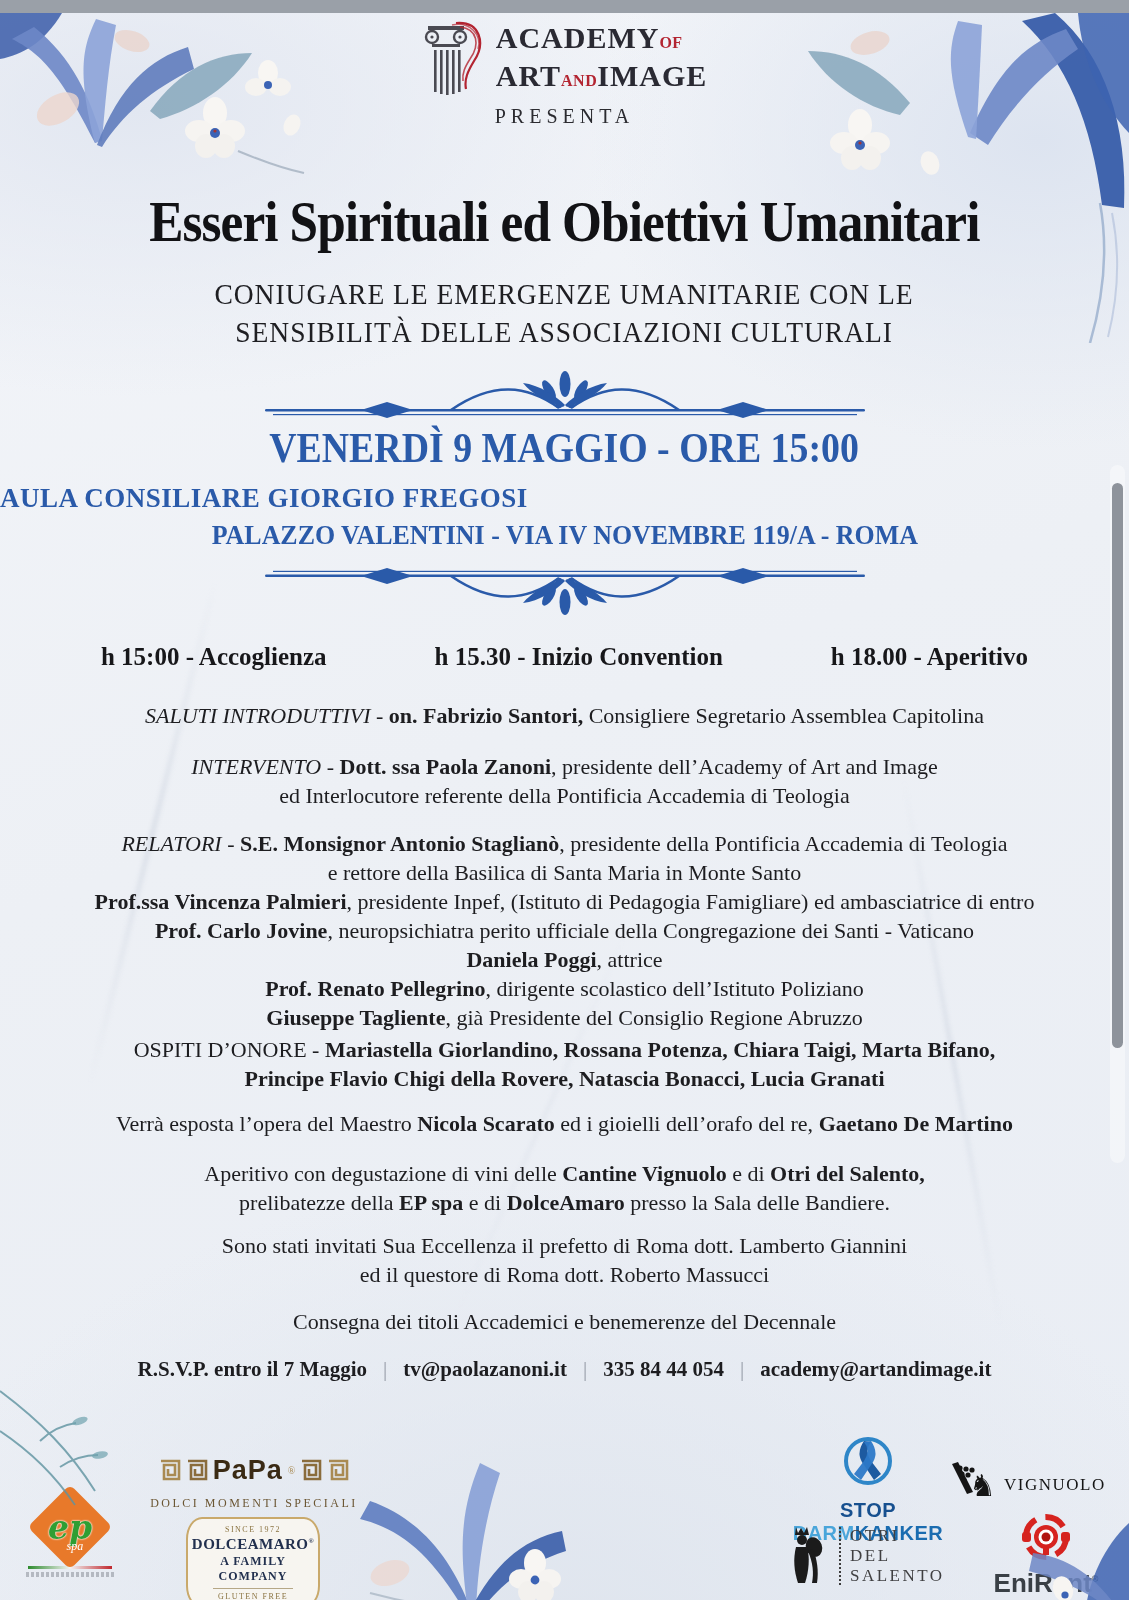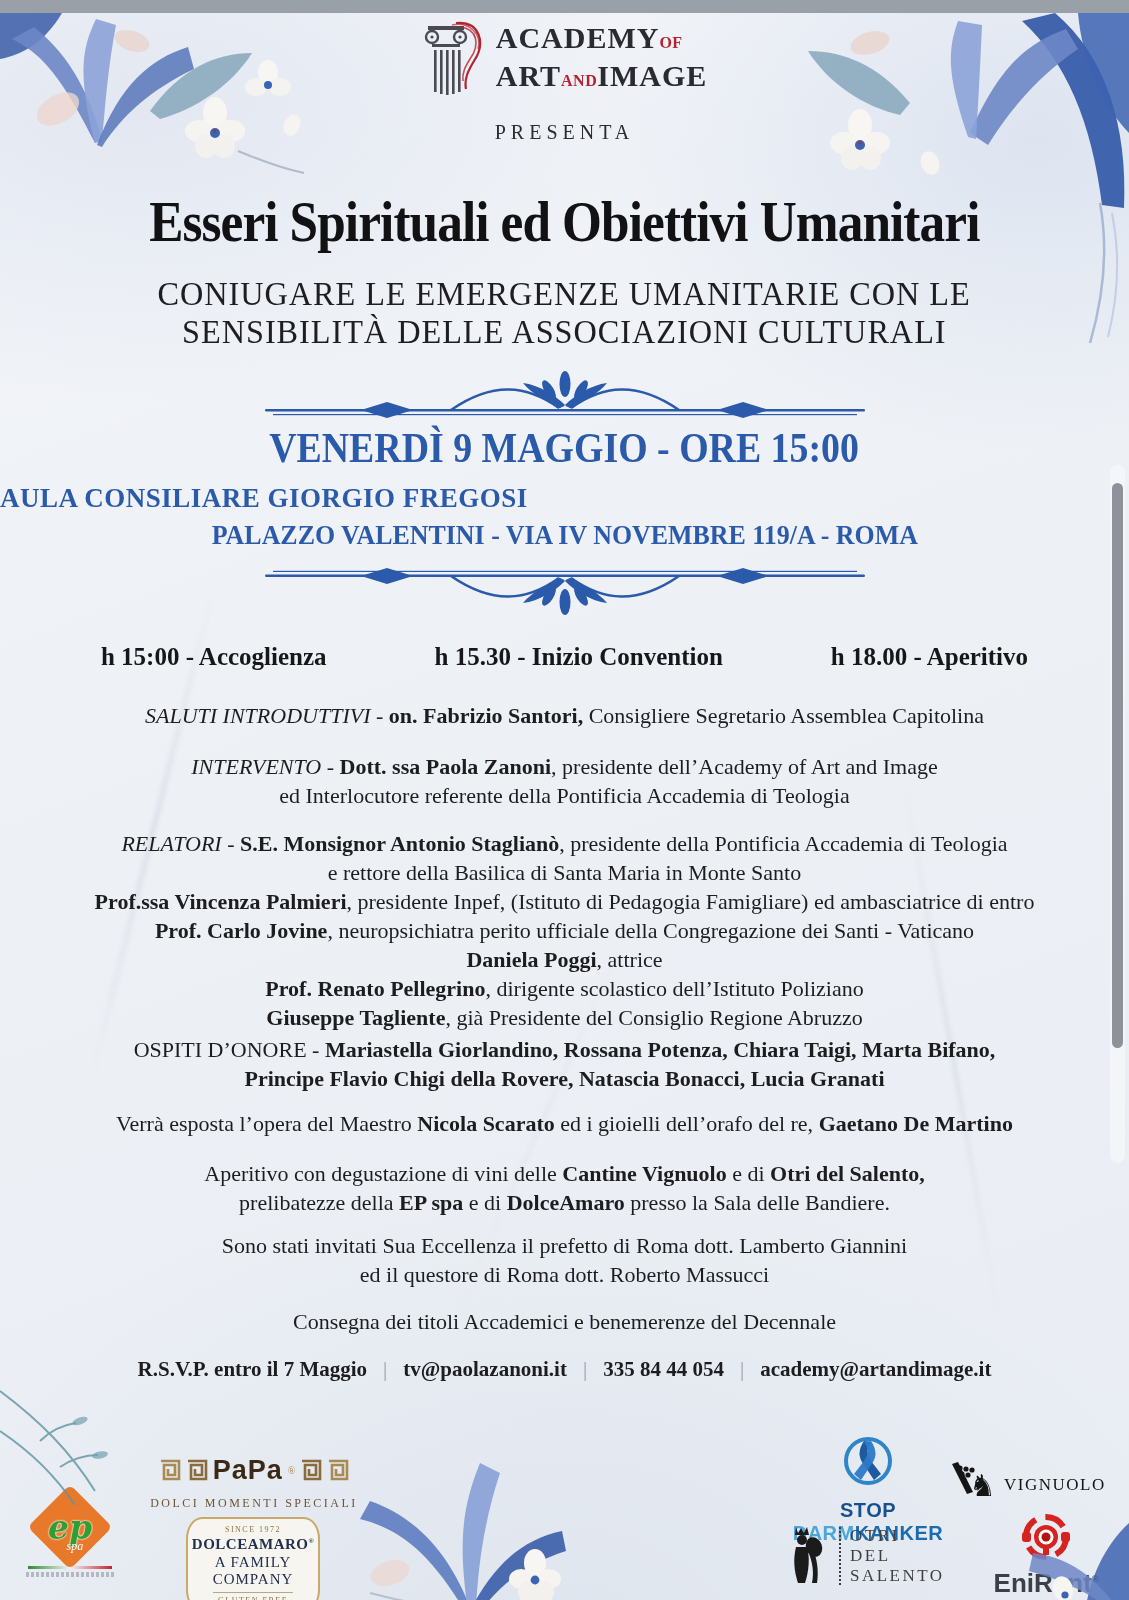--- a/index.html
+++ b/index.html
@@ -13,25 +13,25 @@
       linear-gradient(160deg,#f3f5f9 0%,#edf0f5 45%,#e9edf4 100%);}
   .abs{position:absolute}
   .cx{display:inline-block;white-space:nowrap;transform:scaleX(.95);transform-origin:50% 50%}
   .streak{position:absolute;filter:blur(2px);opacity:.5;
     background:linear-gradient(to bottom, rgba(187,196,211,0), rgba(187,196,211,.75), rgba(187,196,211,0));}
   
   .brand{position:absolute;top:8px;left:0;right:0;display:flex;justify-content:center;align-items:center;gap:10px}
   .brand-text{text-align:left;line-height:33px;font-weight:bold;color:#2a2a33;letter-spacing:1px}
   .brand-text .big{font-size:30px}
   .brand-text .sm{font-size:16px;color:#b32431;letter-spacing:.5px}
-  .presenta{position:absolute;top:108px;left:0;right:0;text-align:center;font-size:20px;letter-spacing:5px;color:#2b2b30}
+  .presenta{position:absolute;top:92px;left:0;right:0;text-align:center;font-size:20px;letter-spacing:5px;color:#2b2b30}
   
   .title{position:absolute;top:176px;left:0;right:0;text-align:center;font-size:57px;font-weight:bold;color:#121215}
   .title .cx{transform:scaleX(.9);letter-spacing:-1px}
-  .subtitle{position:absolute;top:262px;left:0;right:0;text-align:center;font-size:34px;line-height:38px;color:#1e1e22;letter-spacing:1px}
+  .subtitle{position:absolute;top:262px;left:0;right:0;text-align:center;font-size:29px;line-height:38px;color:#1e1e22;letter-spacing:1px}
   .blue{color:#2a5aa9}
   .date-line{position:absolute;top:410px;left:0;right:0;text-align:center;font-size:43px;font-weight:bold}
   .date-line .cx{transform:scaleX(.88)}
   .venue-line{position:absolute;top:470px;left:0;right:0;font-size:27px;font-weight:bold;letter-spacing:.5px}
   .addr-line{position:absolute;top:507px;left:0;right:0;text-align:center;font-size:27px;font-weight:bold}
   .addr-line .cx{transform:scaleX(.96)}
   .flourish{position:absolute;left:50%;margin-left:-300px;width:600px;height:50px}
   
   .schedule{position:absolute;top:630px;left:0;right:0;display:flex;justify-content:center;gap:108px;font-size:25px;font-weight:bold;color:#17171a}
   
@@ -54,21 +54,21 @@
   .ep-ep{font-family:"DejaVu Serif",serif;font-style:italic;font-weight:bold;font-size:33px;color:#2f9e33;text-shadow:0 0 2px #fff,0 0 2px #fff}
   .ep-spa{position:absolute;right:4px;bottom:12px;font-style:italic;font-size:12px;color:#fff;transform:rotate(-45deg)}
   .ep-bar{width:84px;height:3px;margin:9px auto 3px;background:linear-gradient(90deg,#2e8b2e,#f2f2f2,#c0272d)}
   .ep-blur{width:88px;height:5px;margin:2px auto;opacity:.55;
     background:repeating-linear-gradient(90deg,#8a8f98 0 3px,transparent 3px 5px)}
   .dolce{position:absolute;left:186px;top:1504px;width:134px;border:2px solid #c9a96b;border-radius:16px/22px;
     background:rgba(250,247,240,.85);text-align:center;padding:6px 0 5px;color:#22304e}
   .dolce-since{font-size:8px;letter-spacing:1.5px;color:#8a7340}
   .dolce-name{font-size:15px;font-weight:bold;letter-spacing:.5px;margin-top:2px}
   .dolce-name sup{font-size:7px}
-  .dolce-family{font-size:15px;font-weight:normal;letter-spacing:1px;margin-top:1px}
+  .dolce-family{font-size:12px;font-weight:bold;letter-spacing:1px;margin-top:1px}
   .dolce-rule{width:62%;border-top:1px solid #8a7340;opacity:.6;margin:4px auto 3px}
   .dolce-gluten{font-size:8px;letter-spacing:1.5px;color:#8a7340}
   .stop{position:absolute;left:780px;top:1422px;width:176px;text-align:center}
   .stop-text{margin-top:2px;font-family:"Liberation Sans",sans-serif;font-weight:bold;font-size:20px;letter-spacing:.5px}
   .stop-text .w1{color:#17508f}.stop-text .w2{color:#49a5da}.stop-text .w3{color:#1a6cb0}
   .vignuolo{position:absolute;left:950px;top:1448px;width:175px;display:flex;align-items:center;gap:6px}
   .vignuolo-name{font-size:17px;letter-spacing:1.5px;color:#141414}
   .otri{position:absolute;left:786px;top:1512px;display:flex;align-items:center;gap:9px}
   .otri-div{height:58px;border-left:2px dotted #3c3c3c}
   .otri-text{font-size:17px;line-height:20px;letter-spacing:2.5px;color:#3f3f41;text-align:left}

